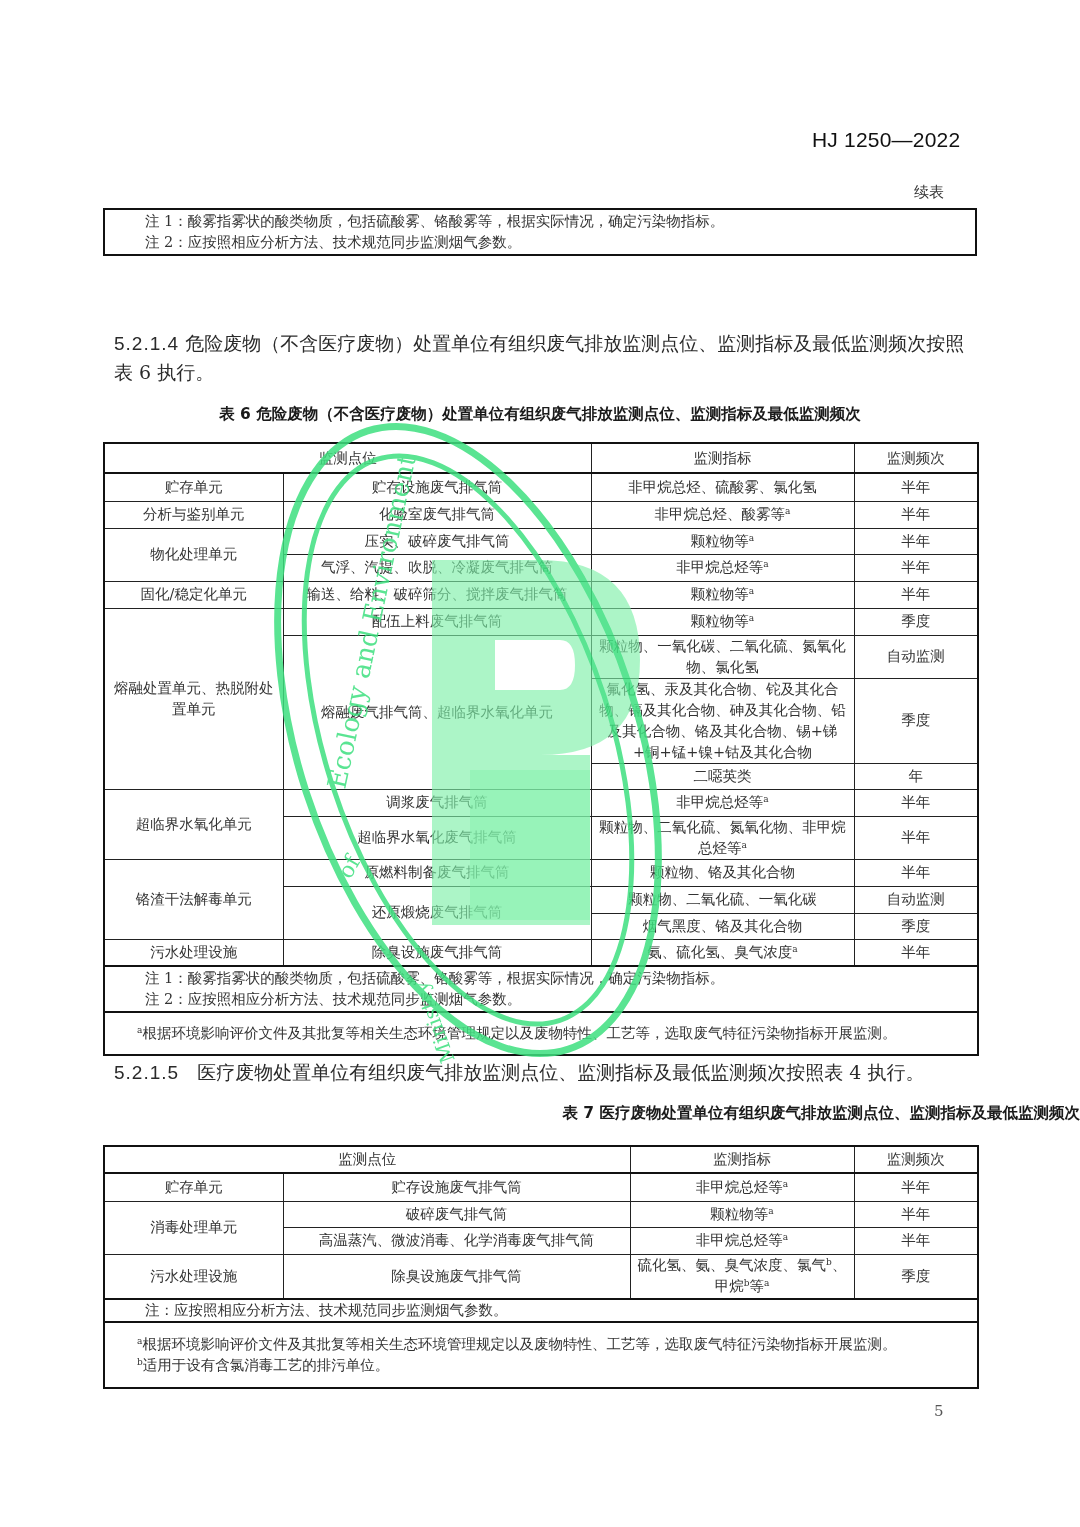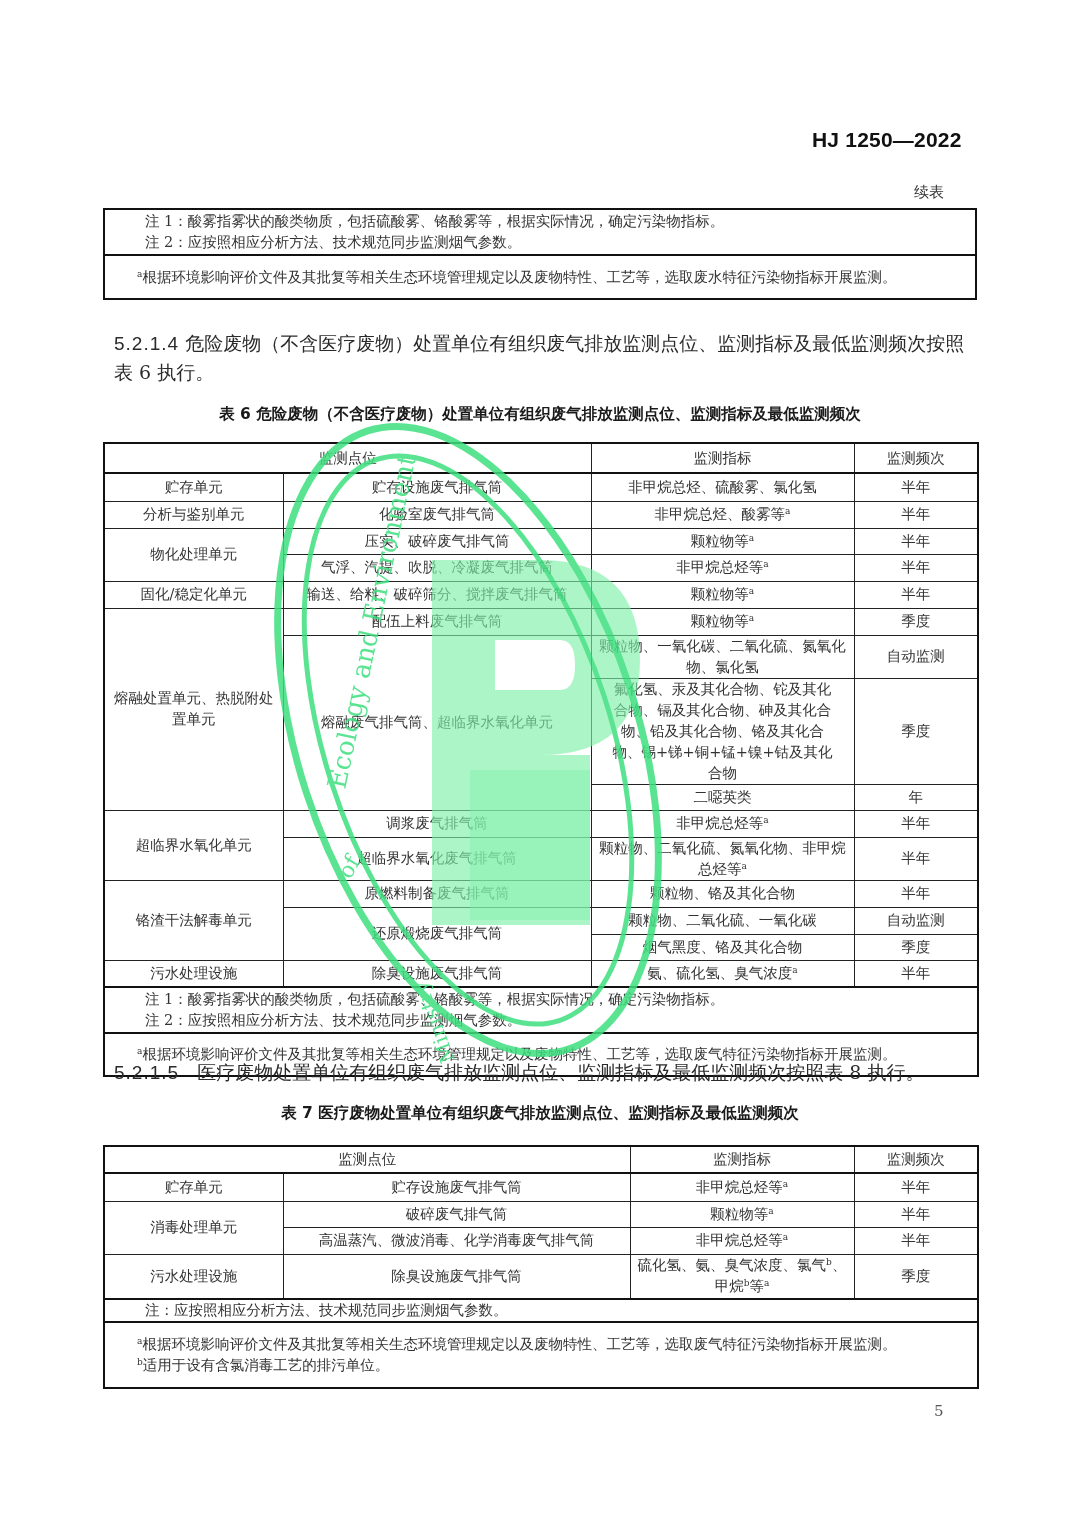--- a/index.html
+++ b/index.html
@@ -1,20 +1,20 @@
 <!DOCTYPE html>
 <html><head>
 <meta charset="utf-8">
 <style>
   html, body { margin: 0; padding: 0; background: #ffffff; }
   body { width: 1080px; height: 1527px; position: relative; overflow: hidden;
          font-family: "DejaVu Serif", "Liberation Serif", serif; color: #2a2a2a; }
   .abs { position: absolute; }
   .std-code { left: 812px; top: 128px; font-family: "Liberation Sans", "DejaVu Sans", sans-serif;
-              font-weight: bold; font-size: 21px; color: #111; letter-spacing: 0.2px; }
+              font-weight: normal; font-size: 21px; color: #111; letter-spacing: 0.2px; }
   .cont { left: 914px; top: 183px; font-size: 15px; color: #333; }
   .para { left: 114px; font-size: 19px; line-height: 28px; color: #2a2a2a; width: 860px; }
   .para .num { font-family: "Liberation Sans", "DejaVu Sans", sans-serif; letter-spacing: 1px; }
   .tbl-title { left: 0; width: 1080px; text-align: center; font-family: "DejaVu Sans", "Liberation Sans", sans-serif;
                font-weight: bold; font-size: 15.5px; color: #1a1a1a; }
   table { border-collapse: collapse; position: absolute; left: 103px; width: 874px; table-layout: fixed;
           border: 2.5px solid #111; font-size: 14.5px; color: #333; }
   td, th { border: 1px solid #222; text-align: center; vertical-align: middle; padding: 0 2px;
            font-weight: normal; line-height: 21px; }
   th { border-bottom: 2px solid #111; }
@@ -32,25 +32,20 @@
 <div class="abs cont">续表</div>
 
 <table style="top:208px;">
   <tbody>
       <tr>
     <td class="note-cell" style="height:44px;">
       <div>注 1：酸雾指雾状的酸类物质，包括硫酸雾、铬酸雾等，根据实际情况，确定污染物指标。</div>
       <div>注 2：应按照相应分析方法、技术规范同步监测烟气参数。</div>
     </td>
   </tr>
-  <tr class="thick-top">
-    <td class="foot-cell" style="height:42px;">
-      <sup>a</sup><span>根据环境影响评价文件及其批复等相关生态环境管理规定以及废物特性、工艺等，选取废水特征污染物指标开展监测。</span>
-    </td>
-  </tr>
 </tbody>
   </table>
 
 <div class="abs para" style="top:329px;">
   <span class="num">5.2.1.4</span>
   <span>危险废物（不含医疗废物）处置单位有组织废气排放监测点位、监测指标及最低监测频次按照</span><br>
   <span>表 6 执行。</span>
 </div>
 
 <div class="abs tbl-title" style="top:404px;">表 6   危险废物（不含医疗废物）处置单位有组织废气排放监测点位、监测指标及最低监测频次</div>
@@ -102,21 +97,21 @@
     <td>配伍上料废气排气筒</td>
     <td><span>颗粒物等</span><sup>a</sup></td>
     <td>季度</td>
   </tr>
   <tr style="height:43px;">
     <td rowspan="3">熔融废气排气筒、超临界水氧化单元</td>
     <td style="padding:0 4px;">颗粒物、一氧化碳、二氧化硫、氮氧化物、氯化氢</td>
     <td>自动监测</td>
   </tr>
   <tr style="height:85px;">
-    <td style="padding:0 16px;">氟化氢、汞及其化合物、铊及其化合物、镉及其化合物、砷及其化合物、铅及其化合物、铬及其化合物、锡+锑+铜+锰+镍+钴及其化合物</td>
+    <td style="padding:0 6px;">氟化氢、汞及其化合物、铊及其化合物、镉及其化合物、砷及其化合物、铅及其化合物、铬及其化合物、锡+锑+铜+锰+镍+钴及其化合物</td>
     <td>季度</td>
   </tr>
   <tr style="height:26px;">
     <td>二噁英类</td>
     <td>年</td>
   </tr>
   <tr style="height:27px;">
     <td rowspan="2">超临界水氧化单元</td>
     <td>调浆废气排气筒</td>
     <td><span>非甲烷总烃等</span><sup>a</sup></td>
@@ -157,24 +152,24 @@
   <tr class="thick-top" style="height:43px;">
     <td colspan="4" class="foot-cell">
       <sup>a</sup><span>根据环境影响评价文件及其批复等相关生态环境管理规定以及废物特性、工艺等，选取废气特征污染物指标开展监测。</span>
     </td>
   </tr>
 </tbody>
   </table>
 
 <div class="abs para" style="top:1058px;">
   <span class="num">5.2.1.5</span>&nbsp;&nbsp;
-  <span>医疗废物处置单位有组织废气排放监测点位、监测指标及最低监测频次按照表 8 执行。</span>
+  <span>医疗废物处置单位有组织废气排放监测点位、监测指标及最低监测频次按照表 4 执行。</span>
 </div>
 
-<div class="abs tbl-title" style="top:1103px;">表 7   医疗废物处置单位有组织废气排放监测点位、监测指标及最低监测频次</div>
+<div class="abs tbl-title" style="top:1103px;text-align:right;">表 7   医疗废物处置单位有组织废气排放监测点位、监测指标及最低监测频次</div>
 
 <table style="top:1145px;">
   <colgroup>
     <col style="width:179px">
       <col style="width:347px">
       <col style="width:224px">
       <col style="width:124px">
   </colgroup>
   <tbody>
       <tr style="height:27px;">

